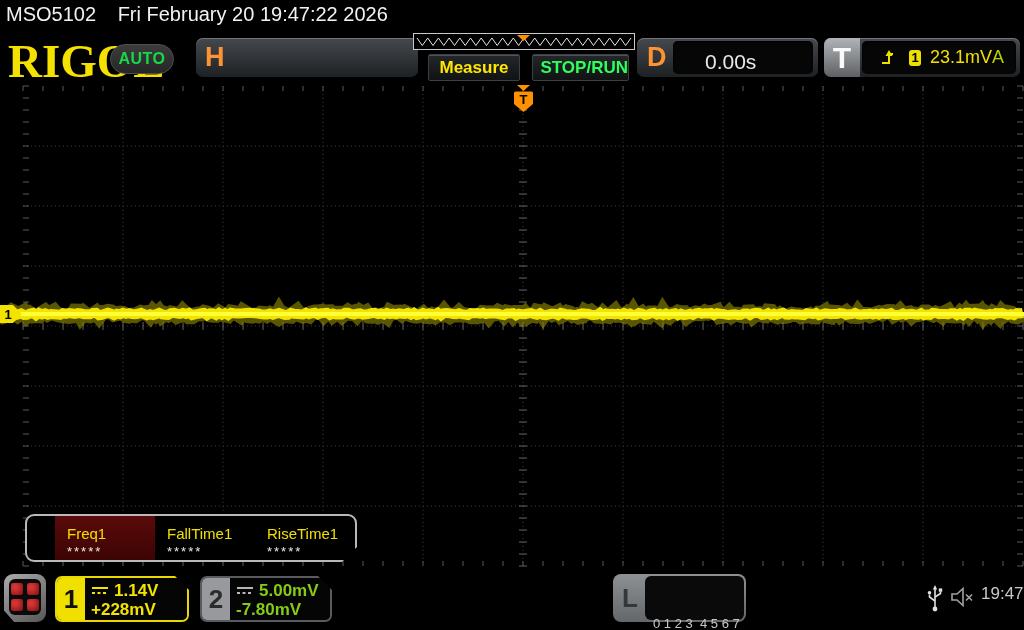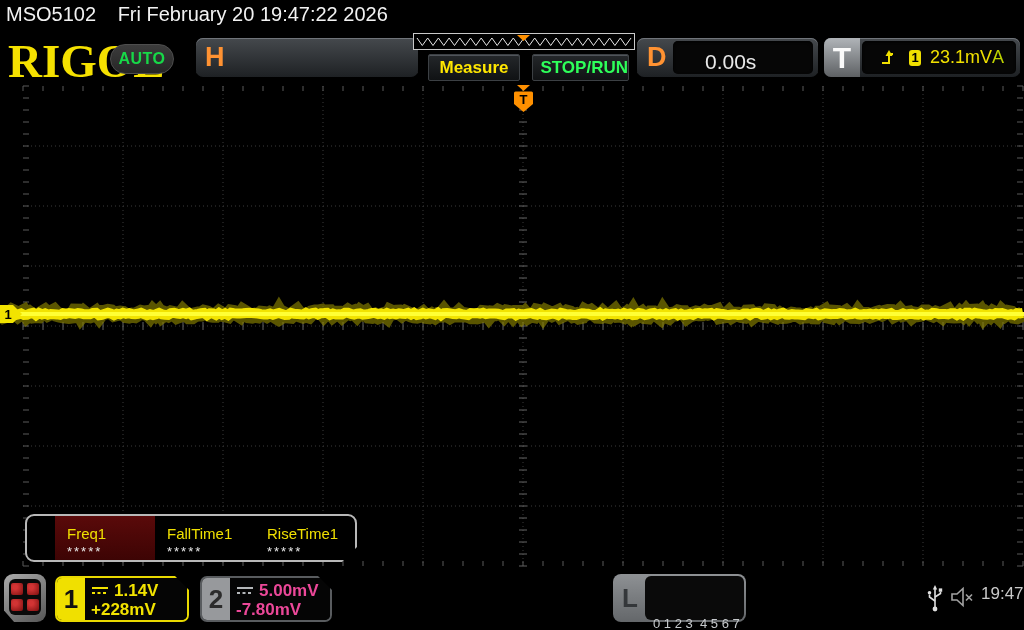--- a/index.html
+++ b/index.html
@@ -85,21 +85,21 @@
   #ch1 { left:55px; width:134px; border:2px solid #e8d900;
          clip-path:polygon(0 0,calc(100% - 14px) 0,100% 14px,100% 100%,0 100%); }
   #ch2 { left:200px; width:132px; border:2px solid #595c5f;
          clip-path:polygon(0 0,calc(100% - 14px) 0,100% 14px,100% 100%,0 100%); }
   .chtab { width:28px; font-weight:bold; font-size:26px; text-align:center; line-height:42px; }
   #ch1 .chtab { background:#f0e000; color:#111; }
   #ch2 .chtab { background:#97999c; color:#2c2c2c; }
   .chvals { flex:1; background:#050505; padding:3px 8px 1px 6px; font-weight:bold;
             font-size:17px; line-height:19px; }
   #ch1 .chvals { color:#f2e300; }
-  #ch2 .chvals { color:#ec4899; }
+  #ch2 .chvals { color:#84cc16; }
   .chline1 { display:flex; align-items:center; gap:5px; }
   .chline2 { text-align:left; }
   #logic { left:613px; top:6px; width:133px; height:48px; border-radius:8px;
            background:linear-gradient(#8e9194,#64676a); }
   #logic .ltab { position:absolute; left:0; top:0; width:34px; height:48px;
                  color:#34373a; font-weight:bold; font-size:26px; text-align:center;
                  line-height:48px; }
   #logic .lbody { position:absolute; left:32px; top:2px; right:2px; bottom:2px;
                   background:#0a0a0a; border-radius:6px; color:#c5c8cb; font-size:13px;
                   padding:5px 0 0 8px; line-height:17px; white-space:pre; }

